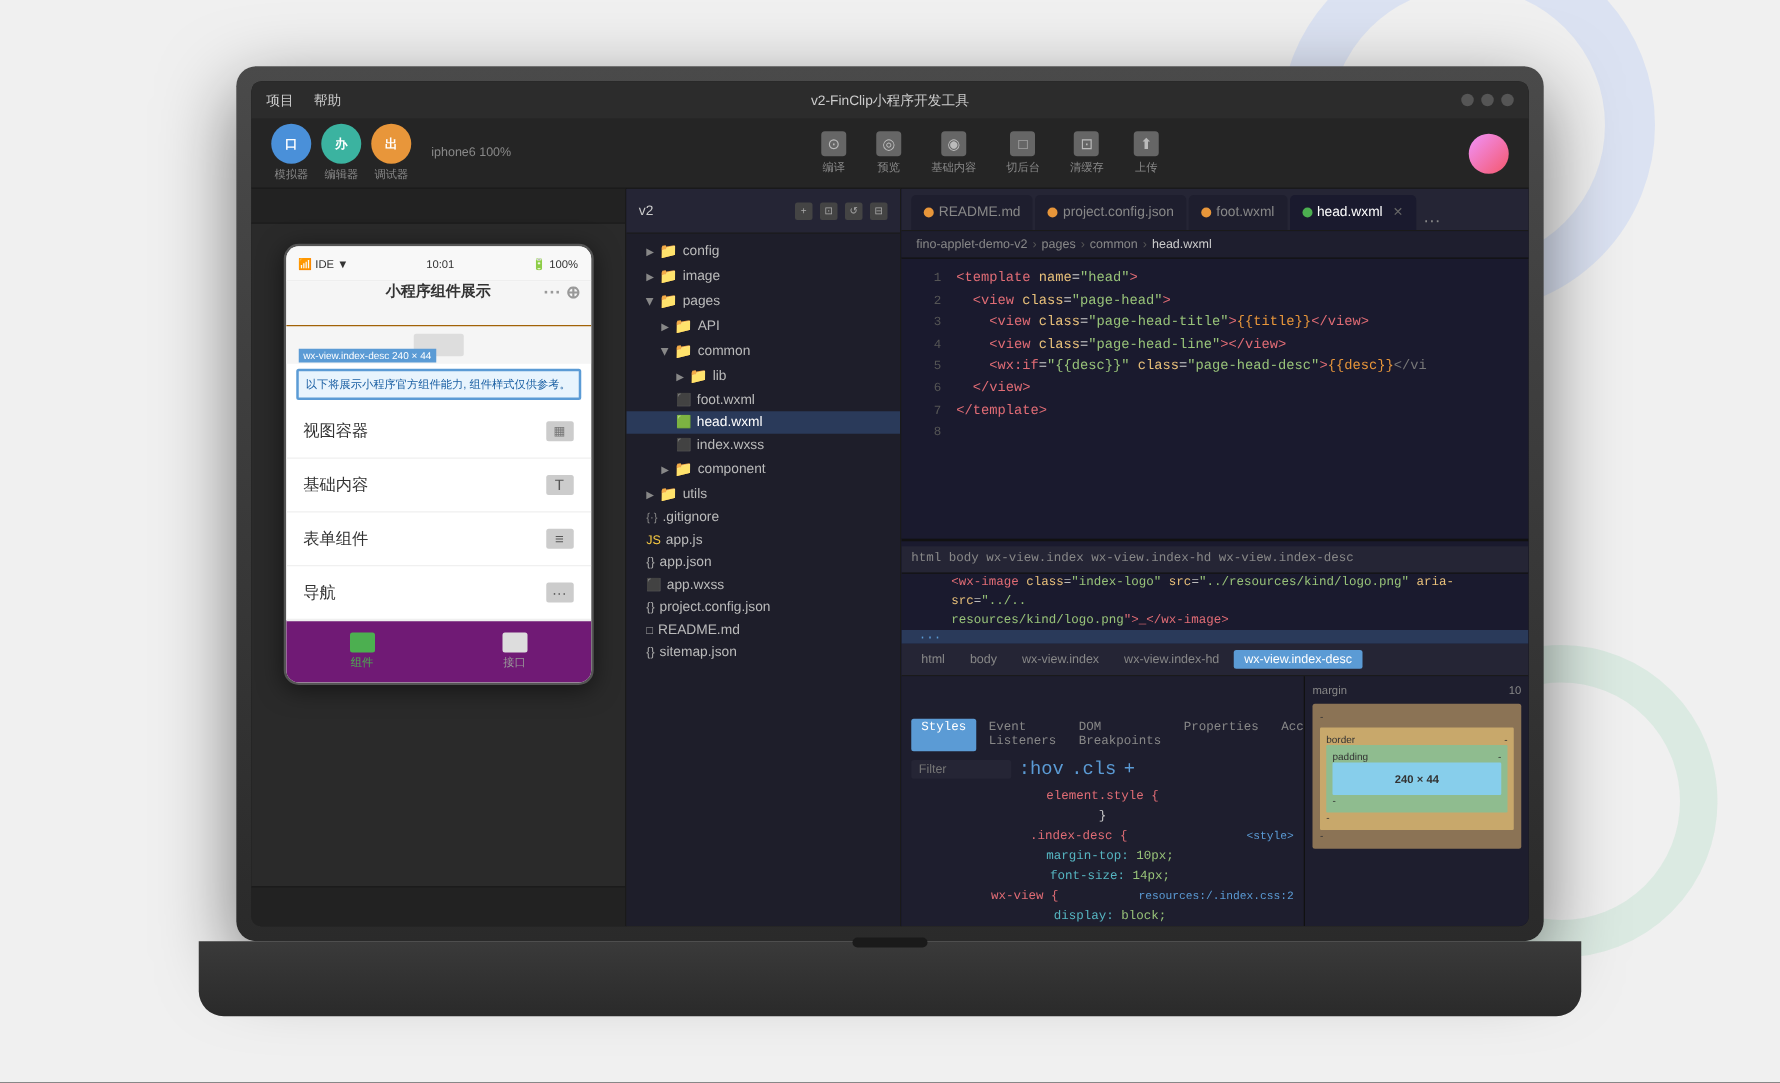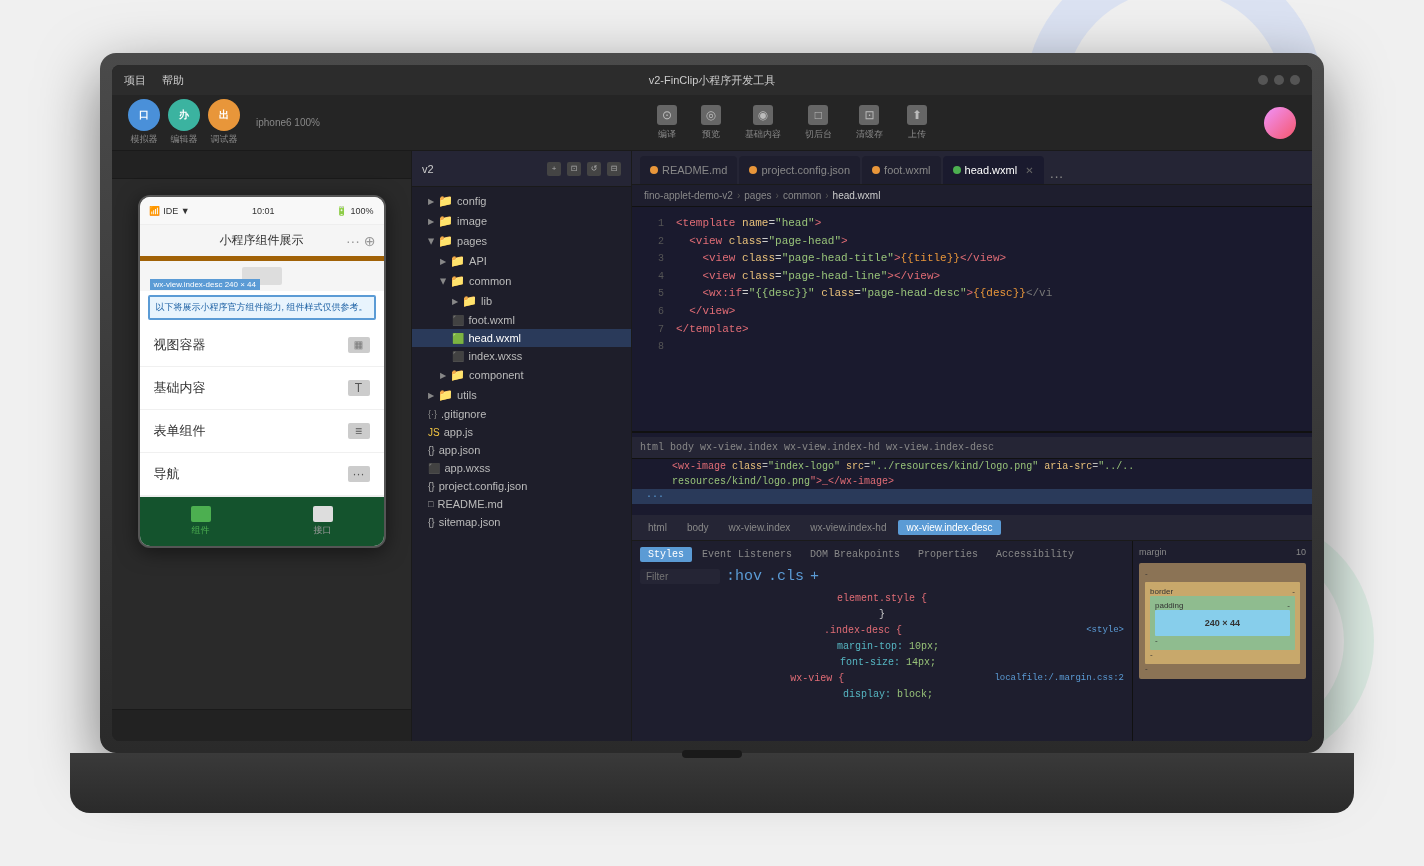--- a/index.html
+++ b/index.html
@@ -32,21 +32,21 @@
     }
     .bg-circle-3 {
       width: 200px; height: 200px;
       border: 25px solid rgba(150,180,255,0.1);
       top: 200px; right: 200px;
     }
 
     
     .laptop {
       position: relative;
-      width: 1224px;
+      width: 1046px;
       height: 760px;
     }
     .laptop-body {
       position: absolute;
       top: 0; left: 0; right: 0;
       height: 700px;
       background: linear-gradient(180deg, #4a4a4a 0%, #2a2a2a 100%);
       border-radius: 16px;
       padding: 12px;
       box-shadow: 0 20px 60px rgba(0,0,0,0.5);
@@ -229,26 +229,25 @@
       justify-content: space-between;
       padding: 0 10px;
       font-size: 9px;
       color: #333;
       border-bottom: 1px solid #eee;
     }
     .phone-title-bar {
       height: 36px;
       background: #f5f5f5;
       display: flex;
-      align-items: center;
       justify-content: center;
       font-size: 12px;
       color: #333;
-      font-weight: 400;
-      border-bottom: 5px solid #a16207;
+      font-weight: 700;
+      border-bottom: 1px solid #a16207;
       position: relative;
     }
     .phone-title-dots {
       position: absolute;
       right: 8px;
       font-size: 14px;
       color: #999;
     }
     .phone-content {
       background: #fff;
@@ -290,21 +289,21 @@
     }
     .phone-menu-icon {
       width: 22px; height: 16px;
       background: #ccc;
       border-radius: 2px;
       display: flex; align-items: center; justify-content: center;
       font-size: 10px; color: #777;
     }
     .phone-bottom-tab {
       height: 50px;
-      background: #14532d;
+      background: #701a75;
       border-top: 1px solid #eee;
       display: flex;
     }
     .phone-tab-item {
       flex: 1;
       display: flex;
       flex-direction: column;
       align-items: center;
       justify-content: center;
       gap: 2px;
@@ -538,20 +537,21 @@
       display: flex;
       flex-shrink: 0;
       background: #1e1e2e;
     }
     .styles-panel {
       flex: 1;
       padding: 6px 8px;
       font-family: 'Courier New', monospace;
       font-size: 10px;
       overflow: hidden;
+      margin-top: 28px;
     }
     .styles-tabs {
       display: flex;
       gap: 2px;
       margin-bottom: 6px;
     }
     .styles-tab {
       padding: 2px 8px;
       font-size: 10px;
       color: #888;
@@ -1026,21 +1026,21 @@
                     <span class="css-link">&lt;style&gt;</span>
                   </div>
                   <div class="css-line">
                     &nbsp;&nbsp;<span class="css-prop">margin-top:</span> <span class="css-val">10px;</span>
                   </div>
                   <div class="css-line">
                     &nbsp;&nbsp;<span class="css-prop">font-size:</span> <span class="css-val">14px;</span>
                   </div>
                   <div class="css-line">
                     <span class="css-selector">wx-view {</span>
-                    <span class="css-link">localfile:/.margin.css:2</span>
+                    <span class="css-link">resources:/.index.css:2</span>
                   </div>
                   <div class="css-line">
                     &nbsp;&nbsp;<span class="css-prop">display:</span> <span class="css-val">block;</span>
                   </div>
                 </div>
 
                 <div class="box-model-panel">
                   <div class="box-model-header">
                     <span>margin</span>
                     <span>10</span>

